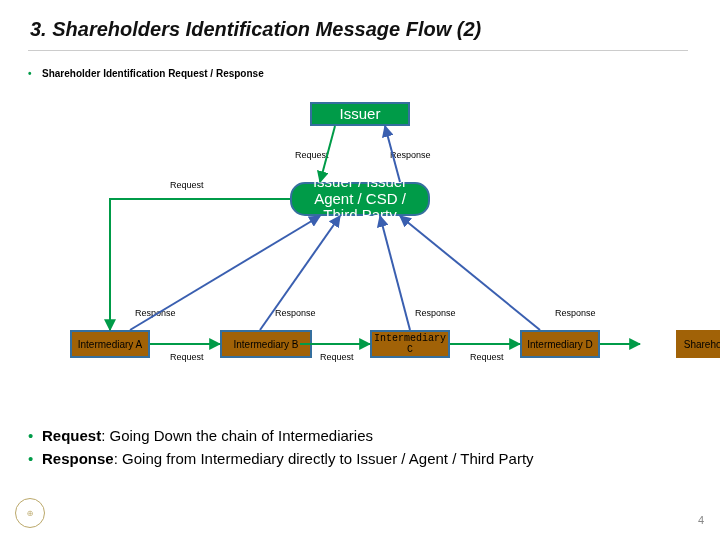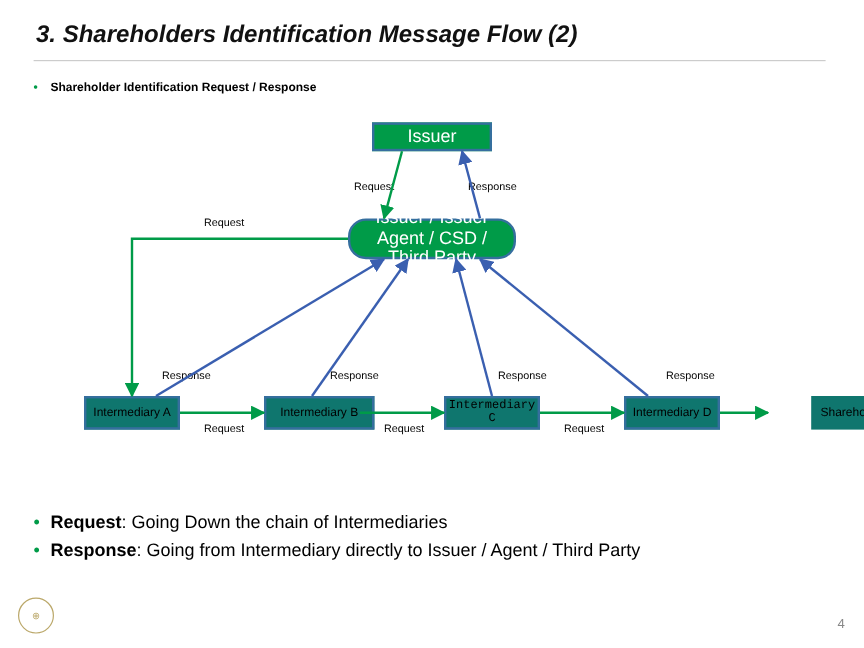--- a/index.html
+++ b/index.html
@@ -76,21 +76,21 @@
     border: 2px solid #356f9e;
     box-sizing: border-box;
     display: flex;
     align-items: center;
     justify-content: center;
     line-height: 1.1;
   }
   .interm-box, .shareholder-box {
     position: absolute;
     border: 2px solid #356f9e;
-    background: #0f766e;
+    background: #a16207;
     color: #000;
     font-size: 10px;
     text-align: center;
     display: flex;
     align-items: center;
     justify-content: center;
     box-sizing: border-box;
     line-height: 1.1;
   }
 

